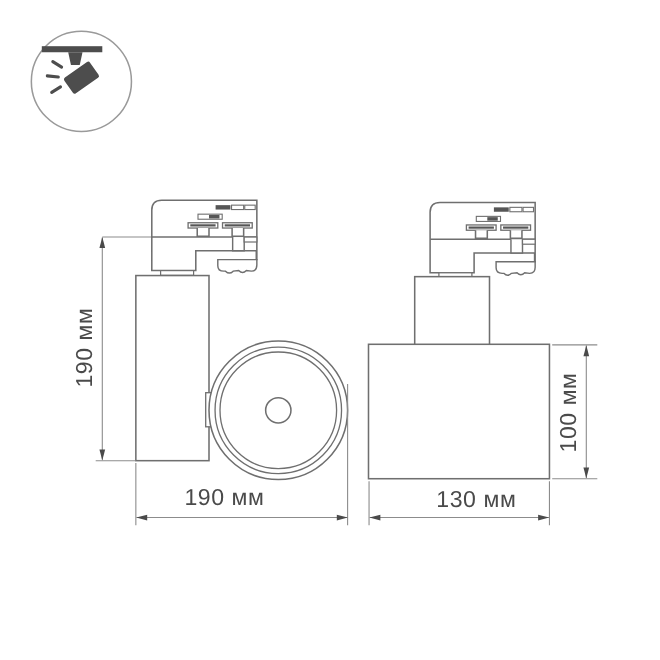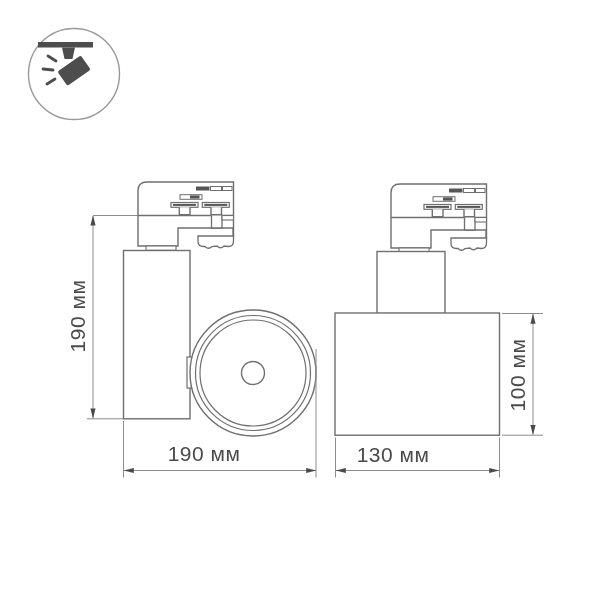--- a/index.html
+++ b/index.html
@@ -138,15 +138,15 @@
     </g>
     <g fill="#4a4a4a" stroke="none">
       <polygon points="335.8,470.5 345.8,467.9 345.8,473.1"></polygon>
       <polygon points="499.2,470.5 489.2,467.9 489.2,473.1"></polygon>
     </g>
   </svg>
 
   <span class="dim-label vertical" style="left:77px;top:316px;">190 мм</span>
   <span class="dim-label" style="left:204px;top:453px;">190 мм</span>
   <span class="dim-label vertical" style="left:517px;top:375px;">100 мм</span>
-  <span class="dim-label" style="left:393px;top:454px;text-align:center;">130 мм</span>
+  <span class="dim-label" style="left:433px;top:454px;text-align:center;">130 мм</span>
 
 </div>
 
 </body></html>

